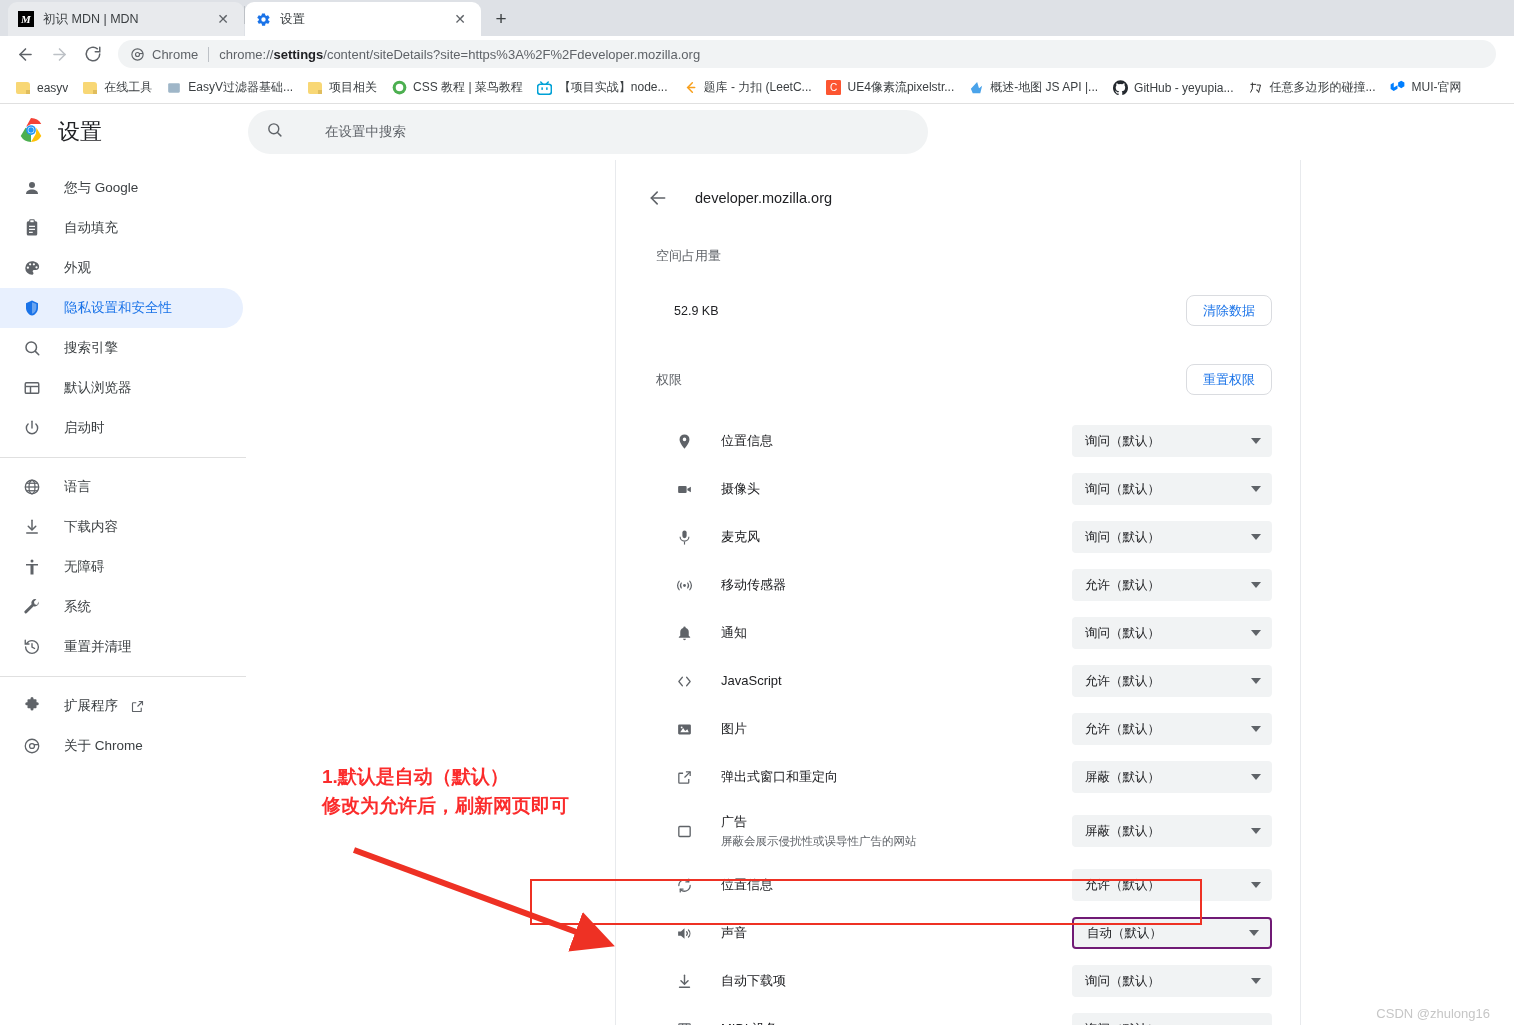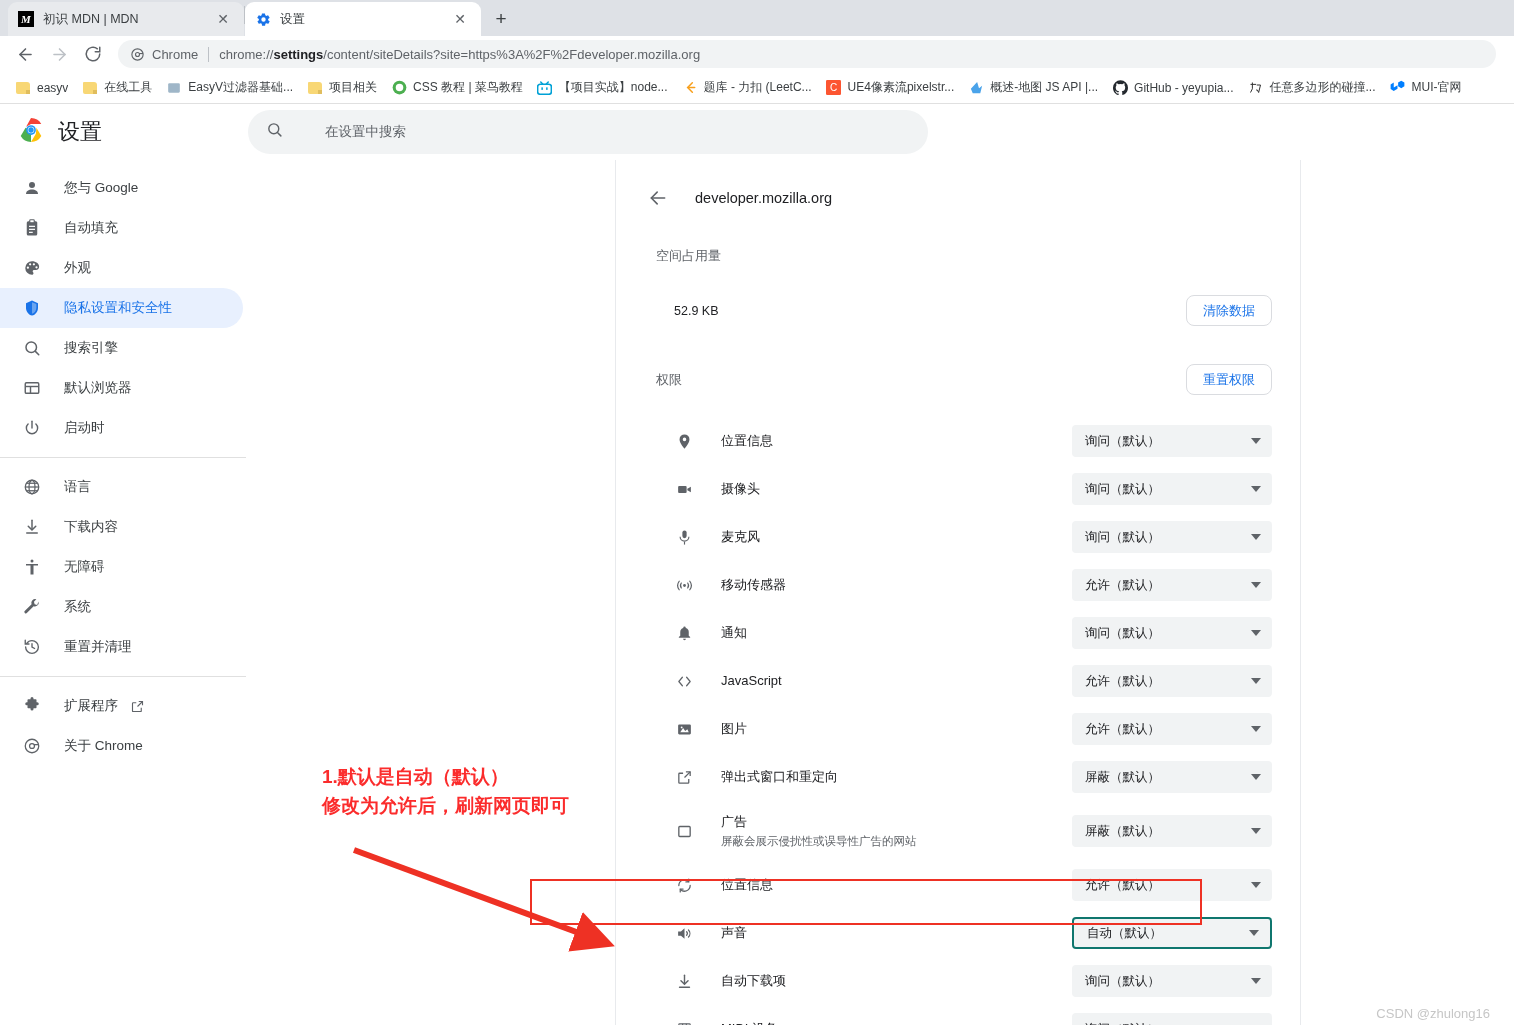--- a/index.html
+++ b/index.html
@@ -126,21 +126,21 @@
   .perm-sub { font-size: 11.5px; color: #5f6368; line-height: 1.45; margin-top: 1px; }
   .perm-select {
     width: 200px; height: 32px; background: #f1f3f4; border: none; border-radius: 4px;
     display: flex; align-items: center; justify-content: space-between;
     padding: 0 11px 0 13px; flex: 0 0 200px;
   }
   .perm-select .sel-val { font-size: 12.5px; color: #202124; }
   .caret { width: 0; height: 0; border-left: 5px solid transparent; border-right: 5px solid transparent;
     border-top: 6px solid #5f6368; }
   .perm-row.tall { height: 60px; }
-  .perm-row.focused .perm-select { background: #f1f3f4; border: 2px solid #0f766e; }
+  .perm-row.focused .perm-select { background: #f1f3f4; border: 2px solid #701a75; }
 
   
   .hl-box {
     position: absolute; border: 2px solid #ee3124; pointer-events: none;
   }
 
   
   .annotation { position: absolute; color: #fb2c2c; font-size: 19px; line-height: 1.55;
     font-weight: 600; white-space: nowrap; }
 

